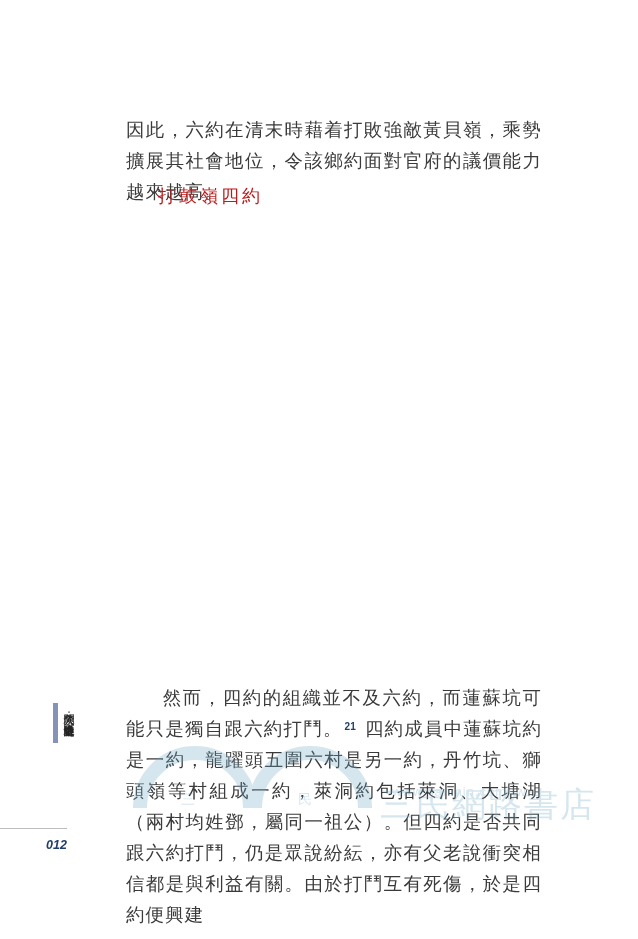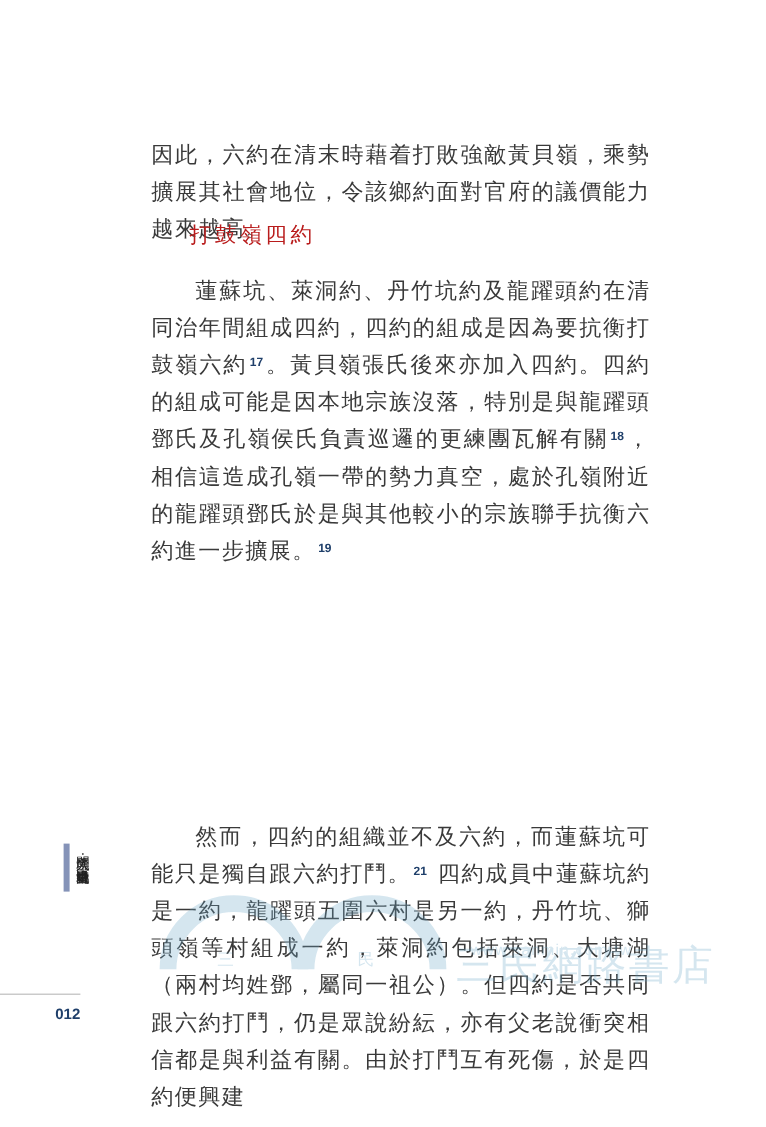--- a/index.html
+++ b/index.html
@@ -15,43 +15,40 @@
     sup.fn { font-family: "Liberation Sans", "DejaVu Sans", sans-serif; font-weight: bold; font-size: 10px;
              color: #1f3f6a; vertical-align: 0.55em; line-height: 0; letter-spacing: 0; margin: 0 2px; }
     .quote { position: absolute; left: 126px; width: 416px; top: 582px; font-size: 16.5px; line-height: 29.5px;
              letter-spacing: 2.6px; color: #3a3a3a; text-align: justify; margin: 0; }
     .small-note { font-size: 8px; vertical-align: 0.7em; letter-spacing: 0; color: #555; line-height: 0; }
     .side-bar { position: absolute; left: 53px; top: 703px; width: 5px; height: 40px; background: #8593b8; }
     .side-title { position: absolute; left: 58px; top: 705px; width: 16px; font-family: "DejaVu Sans", sans-serif;
                   font-size: 11px; line-height: 11.4px; color: #222; writing-mode: vertical-rl; letter-spacing: 0; }
     .side-rule { position: absolute; left: 0; top: 828px; width: 67px; height: 1px; background: #bdbdbd; }
     .page-number { position: absolute; left: 46px; top: 838px; font-family: "Liberation Sans", "DejaVu Sans", sans-serif;
-                   font-weight: bold; font-size: 12.5px; color: #1f3f6a; }
+                   font-weight: bold; font-size: 12.5px; color: #1f3f6a; font-style: italic; }
     .watermark { position: absolute; left: 130px; top: 738px; width: 380px; height: 70px; pointer-events: none; opacity: 0.28; }
     .wm-text { position: absolute; left: 250px; top: 0px; font-size: 34px; color: #6aa7c8; letter-spacing: 2px;
                font-family: "DejaVu Serif", serif; white-space: nowrap; margin-top: 44px; }
     .wm-url { position: absolute; left: 262px; top: 46px; font-size: 13px; color: #6aa7c8; letter-spacing: 1px;
               font-family: "Liberation Sans", sans-serif; white-space: nowrap; }
     .wm-arcs { position: absolute; left: 0; top: 0; }
   </style>
 </head>
 <body>
 
 <div class="page">
 
   <div class="text-block" style="top:114px;">
     <p class="para">因此，六約在清末時藉着打敗強敵黃貝嶺，乘勢擴展其社會地位，令該鄉約面對官府的議價能力越來越高。</p>
   </div>
 
   <h2 class="heading">打鼓嶺四約</h2>
 
   <div class="text-block" style="top:227px;">
-    <p class="para indent">
-      <span>蓮蘇坑、萊洞約、丹竹坑約及龍躍頭約在清同治年間組成四約，四約的組成是因為要抗衡打鼓嶺六約</span><sup class="fn">17</sup><span>。黃貝嶺張氏後來亦加入四約。四約的組成可能是因本地宗族沒落，特別是與龍躍頭鄧氏及孔嶺侯氏負責巡邏的更練團瓦解有關</span><sup class="fn">18</sup><span>，相信這造成孔嶺一帶的勢力真空，處於孔嶺附近的龍躍頭鄧氏於是與其他較小的宗族聯手抗衡六約進一步擴展。</span><sup class="fn">19</sup>
-    </p>
   </div>
 
 
   <div class="text-block" style="top:682px;">
     <p class="para indent">
       <span>然而，四約的組織並不及六約，而蓮蘇坑可能只是獨自跟六約打鬥。</span><sup class="fn">21</sup><span> 四約成員中蓮蘇坑約是一約，龍躍頭五圍六村是另一約，丹竹坑、獅頭嶺等村組成一約，萊洞約包括萊洞、大塘湖（兩村均姓鄧，屬同一祖公）。但四約是否共同跟六約打鬥，仍是眾說紛紜，亦有父老說衝突相信都是與利益有關。由於打鬥互有死傷，於是四約便興建</span>
     </p>
   </div>
 
   <div class="watermark">

